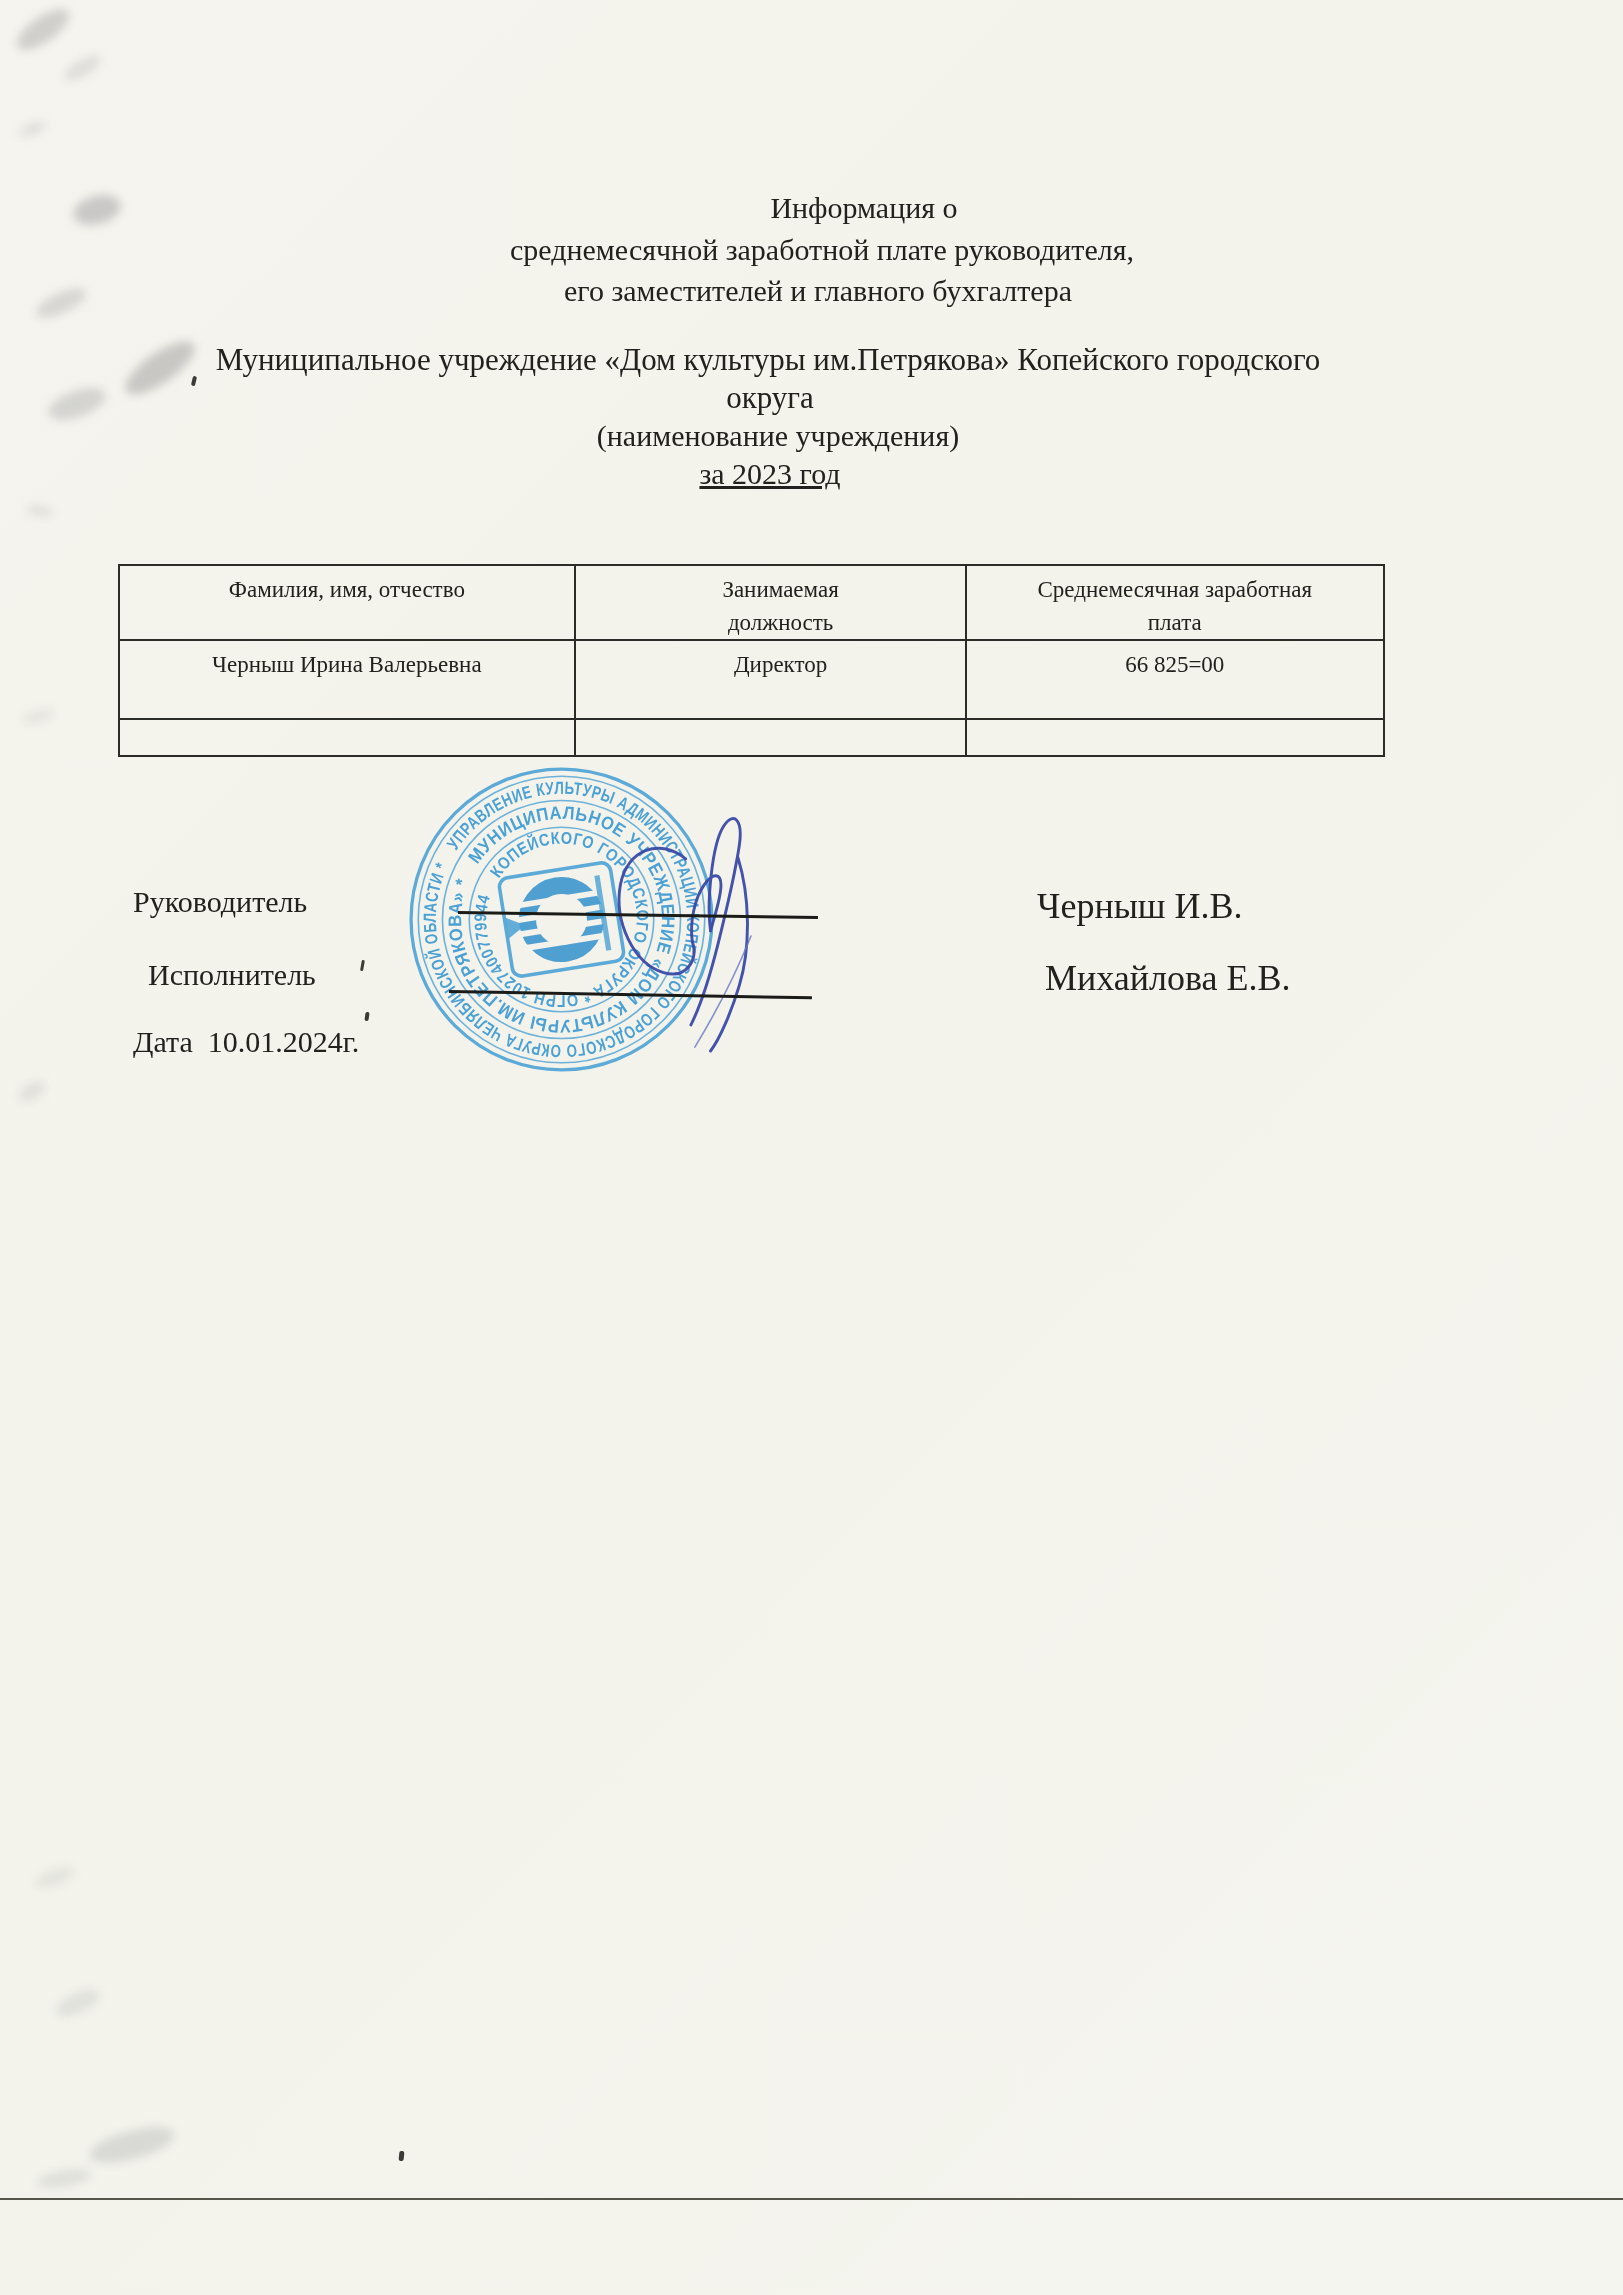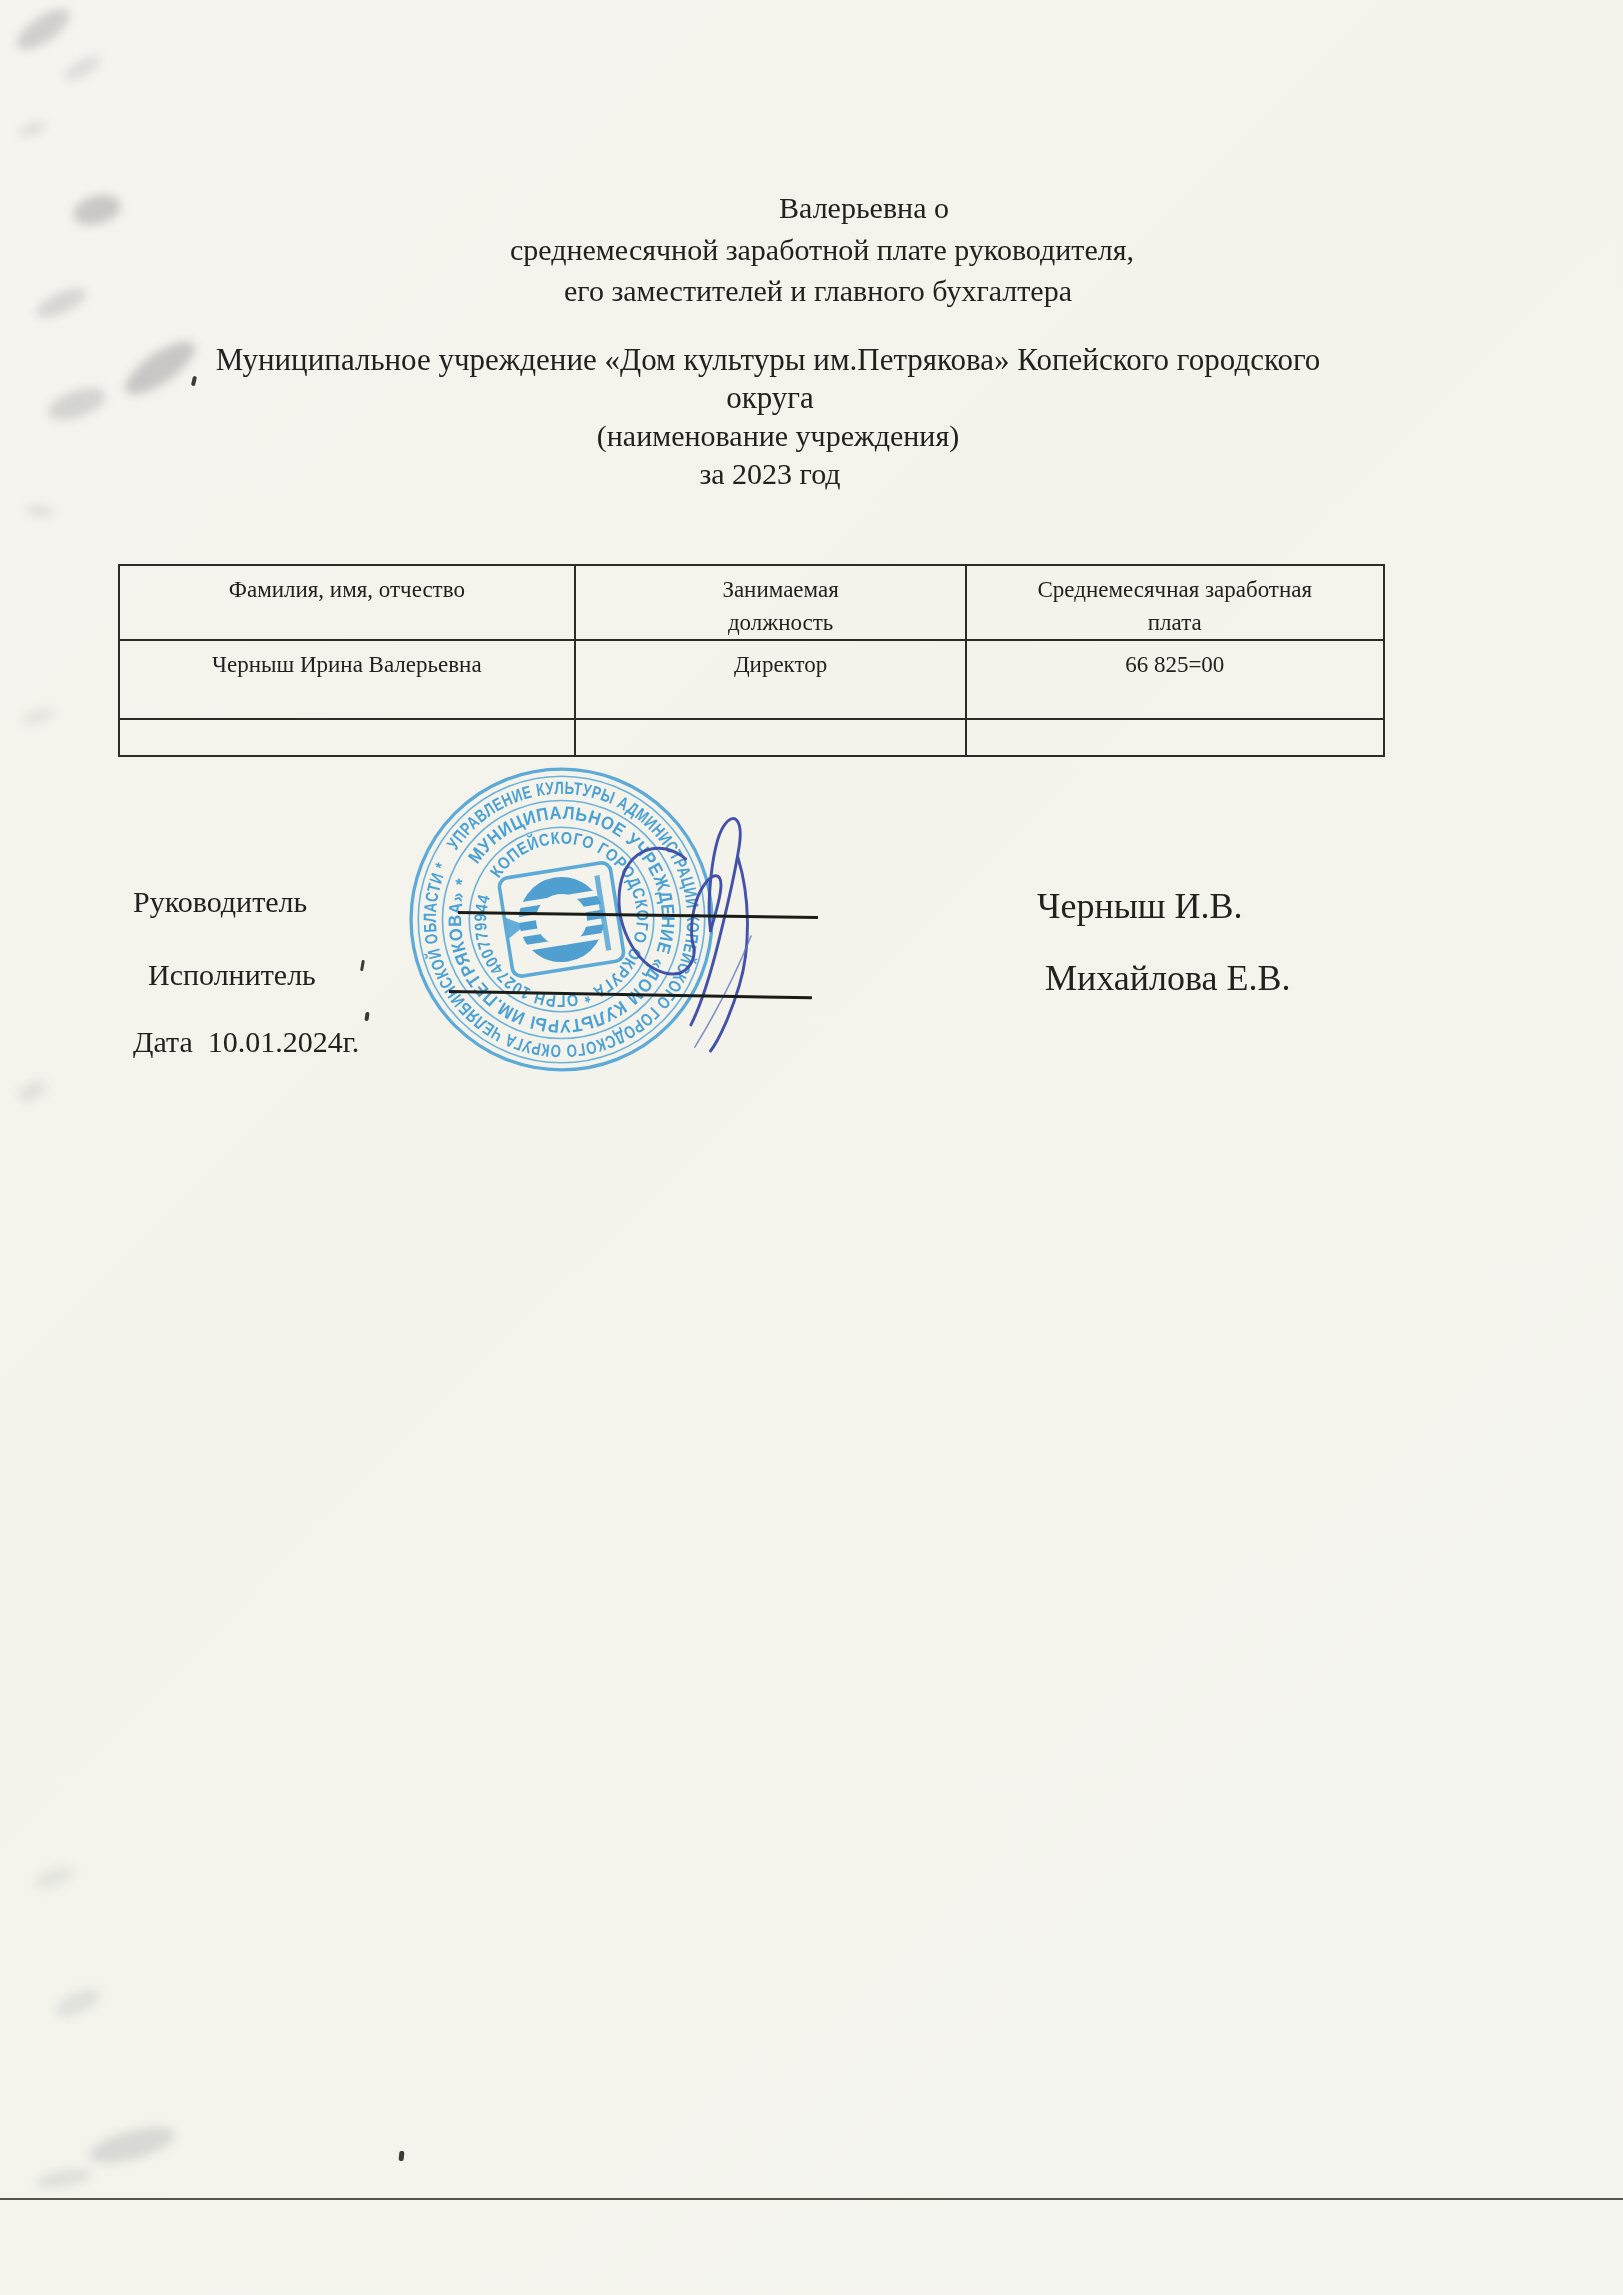--- a/index.html
+++ b/index.html
@@ -58,28 +58,28 @@
   <div class="smudge" data-name="scan-smudge" style="left:88px;top:2131px;width:88px;height:27.5px;background:rgba(110,110,116,.20);transform:rotate(-15deg);"></div>
   <div class="smudge" data-name="scan-smudge" style="left:36px;top:2170px;width:56px;height:17px;background:rgba(115,115,120,.15);transform:rotate(-10deg);"></div>
 
   <div class="inkmark" data-name="ink-speck" style="left:192px;top:376px;width:3.9px;height:9.8px;transform:rotate(14deg);"></div>
   <div class="inkmark" data-name="ink-speck" style="left:361px;top:960px;width:3.3px;height:10.5px;transform:rotate(10deg);"></div>
   <div class="inkmark" data-name="ink-speck" style="left:365px;top:1012px;width:3.9px;height:9.2px;transform:rotate(8deg);"></div>
   <div class="inkmark" data-name="ink-speck" style="left:399px;top:2151px;width:4.6px;height:9.8px;transform:rotate(6deg);"></div>
 
   <div class="scanline" data-name="scan-edge-line"></div>
 
-  <div class="tline" data-name="document-title-line-1" style="left:864px;top:191px;">Валерьевна о</div>
+  <div class="tline" data-name="document-title-line-1" style="left:864px;top:191px;">Информация о</div>
   <div class="tline" data-name="document-title-line-2" style="left:822px;top:233px;">среднемесячной заработной плате руководителя,</div>
   <div class="tline" data-name="document-title-line-3" style="left:818px;top:274px;">его заместителей и главного бухгалтера</div>
 
   <div class="tline big" data-name="institution-name-line-1" style="left:768px;top:343px;">Муниципальное учреждение «Дом культуры им.Петрякова» Копейского городского</div>
   <div class="tline big" data-name="institution-name-line-2" style="left:770px;top:381px;">округа</div>
   <div class="tline" data-name="institution-caption" style="left:770px;top:419px;margin-left:8px;">(наименование учреждения)</div>
-  <div class="tline" data-name="report-period" style="left:770px;top:457px;">за 2023 год</div>
+  <div class="tline" data-name="report-period" style="left:770px;top:457px;text-decoration:underline;">за 2023 год</div>
 
   <div class="dtable" data-name="salary-table">
     <div class="trow trow-border h-row" data-name="table-header-row">
       <div class="tcell c1 cdiv" data-name="header-cell-name">
         <div data-name="header-name-text">Фамилия, имя, отчество</div>
       </div>
       <div class="tcell c2 cdiv" data-name="header-cell-position">
         <div data-name="header-position-line1">Занимаемая</div>
         <div data-name="header-position-line2">должность</div>
       </div>

